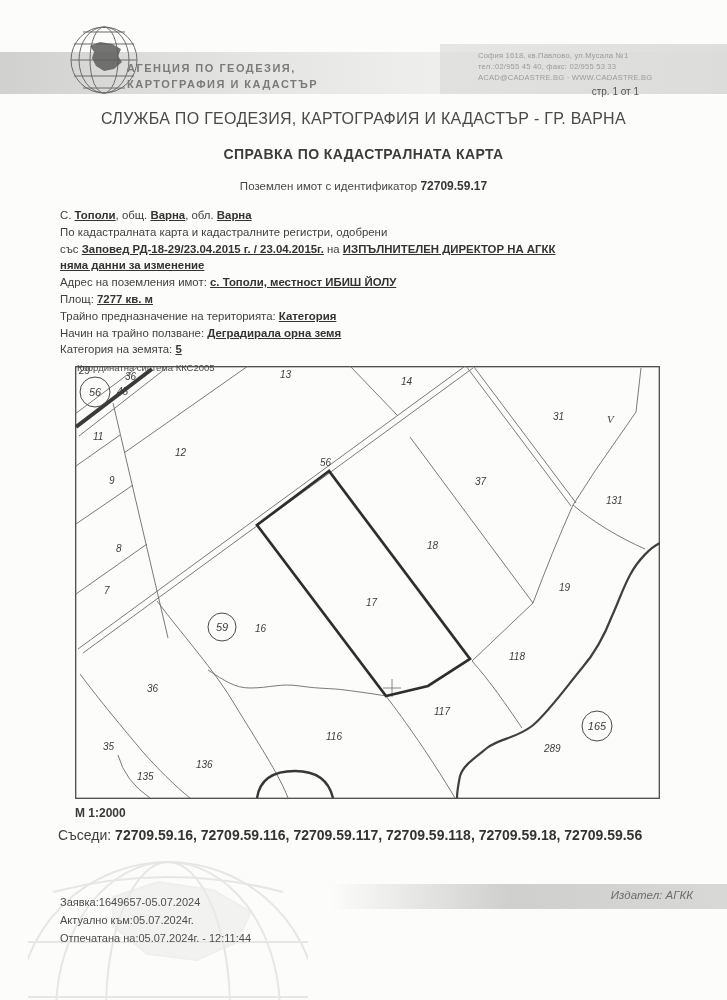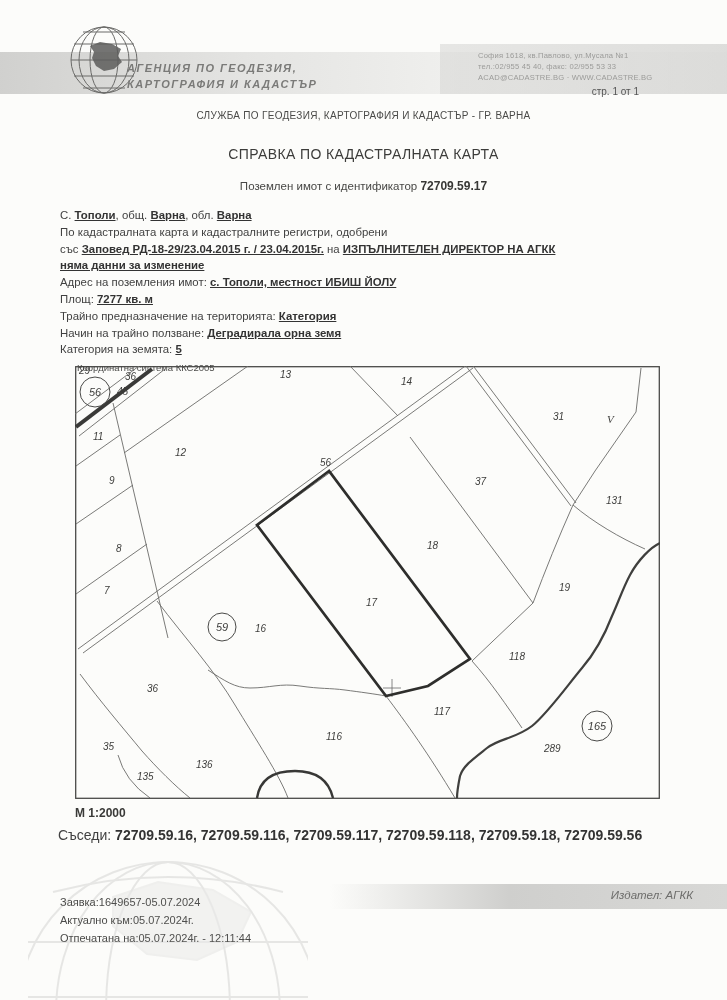--- a/index.html
+++ b/index.html
@@ -8,31 +8,31 @@
   [data-interactable]{box-sizing:border-box;}
 
   
   .hdr-band{position:absolute;left:0;top:52px;width:727px;height:42px;
             background:linear-gradient(90deg,#c2c2c0 0%,#dddddb 35%,#efefed 70%,#f7f7f5 100%);
             opacity:.75;}
   .hdr-band2{position:absolute;left:440px;top:44px;width:287px;height:50px;
              background:linear-gradient(90deg,#d8d8d6,#c9c9c7);opacity:.6;}
   .logo{position:absolute;left:60px;top:22px;}
   .agency{position:absolute;left:127px;top:60px;width:260px;
-          font-size:11px;font-weight:bold;font-style:italic;letter-spacing:1.5px;
+          font-size:11px;font-weight:bold;letter-spacing:1.5px;
           color:#7a7a78;line-height:16px;}
   .addr{position:absolute;left:478px;top:50px;width:210px;font-size:7.6px;
         color:#9b9b99;line-height:11px;letter-spacing:.2px;}
   .pageno{position:absolute;right:88px;top:86px;font-size:10px;color:#555;}
 
   
   .t-office{position:absolute;left:0;top:110px;width:727px;text-align:center;
-            font-size:10px;color:#4a4a48;letter-spacing:.3px;}
+            font-size:16px;color:#4a4a48;letter-spacing:.3px;}
   .t-doc{position:absolute;left:0;top:146px;width:727px;text-align:center;
-         font-size:14px;font-weight:normal;color:#3c3c3a;letter-spacing:.4px;}
+         font-size:14px;font-weight:bold;color:#3c3c3a;letter-spacing:.4px;}
   .t-subject{position:absolute;left:0;top:179px;width:727px;text-align:center;
              font-size:11.5px;color:#474745;}
   .t-subject b{font-size:12px;color:#383836;}
 
   
   .info{position:absolute;left:60px;top:207px;width:630px;font-size:11.4px;
         line-height:16.8px;color:#414141;}
   .info b{color:#333;text-decoration:underline;}
 
   

